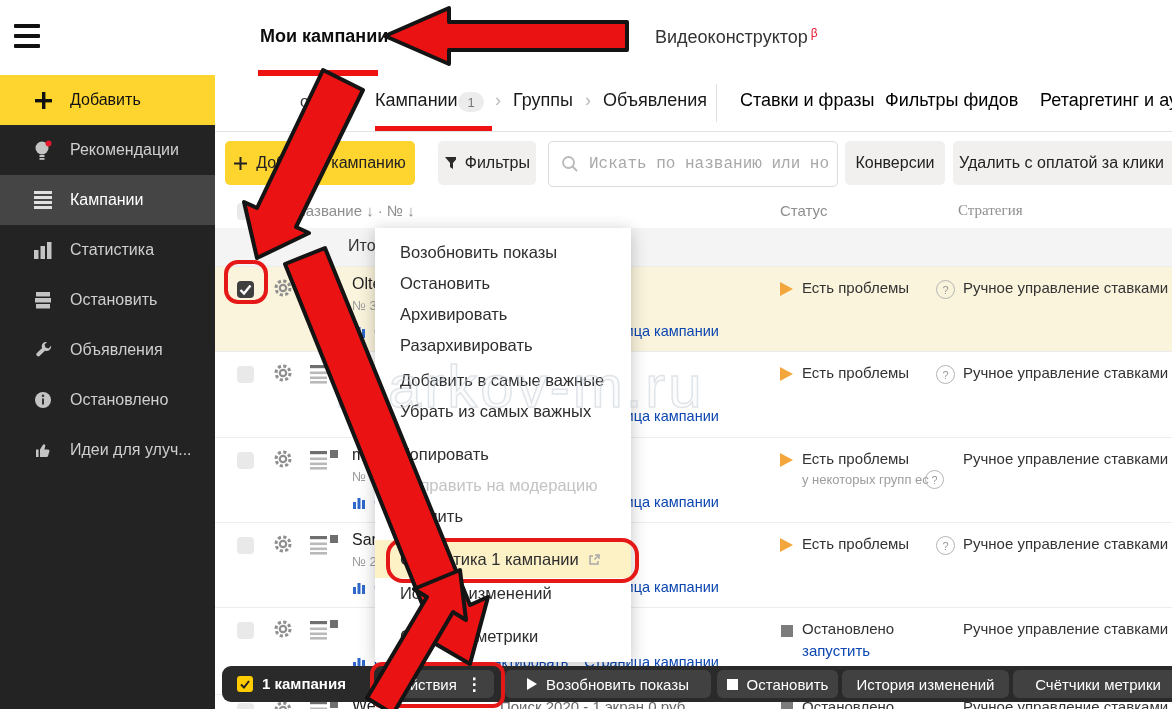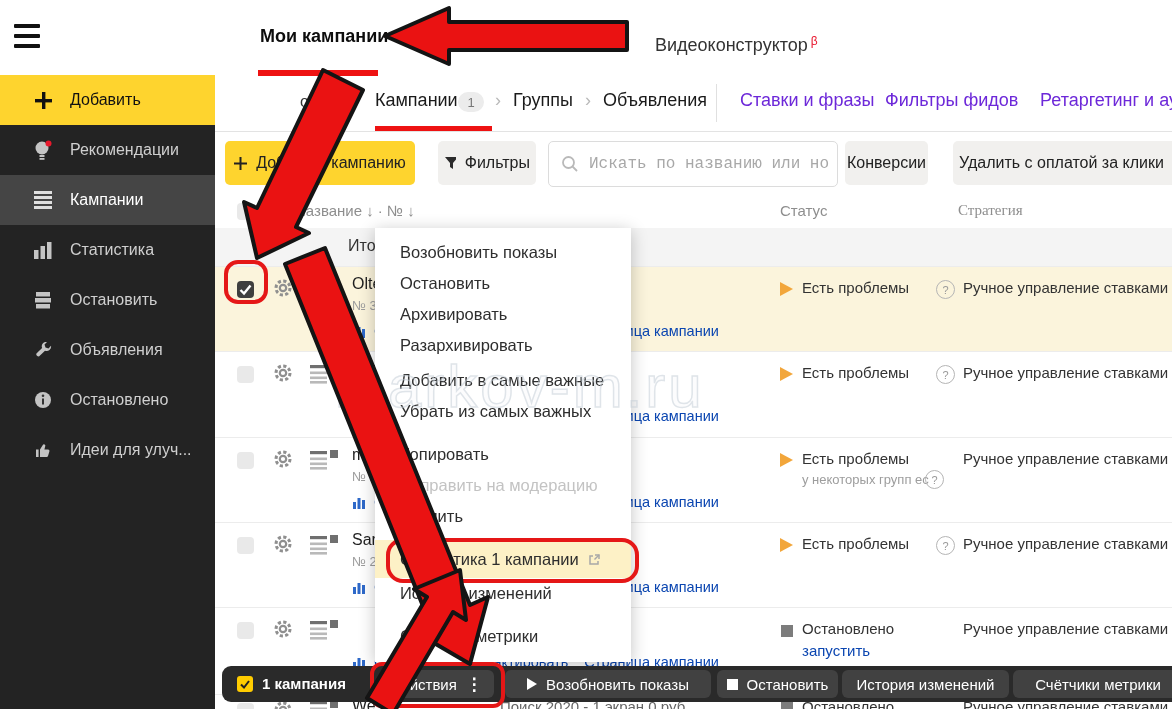--- a/index.html
+++ b/index.html
@@ -21,21 +21,21 @@
   .side-item.active{background:#454545;}
   .side-item.active .lb{color:#fff;}
   .side-item.add{background:#fed42e;}
   .side-item.add .lb{color:#111;}
 
   
   .tabsrow{position:absolute;left:215px;top:76px;width:957px;height:55px;background:#fff;border-bottom:1px solid #e3e3e3;}
   .crumb{font-size:18px;color:#1a1a1a;white-space:nowrap;}
   .crumb-sep{font-size:18px;color:#b9b9b9;}
   .badge{display:flex;align-items:center;justify-content:center;width:26px;height:20px;border-radius:10px;background:#ececec;font-size:13px;color:#777;}
-  .tab{font-size:18px;color:#6d28d9;white-space:nowrap;cursor:pointer;}
+  .tab{font-size:18px;color:#000000;white-space:nowrap;cursor:pointer;}
 
   
   .tbtn{position:absolute;top:141px;height:44px;border-radius:5px;background:#f1f0ee;display:flex;align-items:center;justify-content:center;gap:9px;font-size:16px;color:#222;cursor:pointer;border:none;white-space:nowrap;}
   .tbtn.yellow{background:#fed42e;}
   .search{position:absolute;left:548px;top:141px;width:288px;height:44px;border:1px solid #dcdcdc;border-radius:5px;background:#fff;}
   .search input{position:absolute;left:38px;top:0;width:240px;height:42px;border:none;outline:none;font-size:16px;color:#333;font-family:Liberation Mono, monospace;}
   .search input::placeholder{color:#a8a8a8;}
 
   
   .thead{position:absolute;left:215px;top:195px;width:957px;height:33px;background:#fff;border-bottom:1px solid #e8e8e8;font-size:15px;color:#8e8e8e;}
@@ -82,21 +82,21 @@
 
 <div id="app">
 
   <div class="a hamburger" style="left:14px;top:24px;">
       <span></span>
       <span></span>
       <span style="margin:0;"></span>
     </div>
   <div class="a nav-item active" style="left:260px;top:26px;">Мои кампании</div>
   <div class="a nav-item" style="left:575px;top:26px;">раниц</div>
-  <div class="a" style="left:655px;top:34px;">
+  <div class="a" style="left:655px;top:26px;">
     <span class="nav-item">Видеоконструктор</span><span class="beta">β</span>
   </div>
   <div class="a nav-underline" style="left:258px;top:70px;width:120px;height:8px;"></div>
 
   <div class="sidebar">
     <div class="side-item add">
       <span class="ic">
           <svg width="17" height="17">
             <rect x="7" y="0" width="3.4" height="17" fill="#111"></rect>
             <rect x="0" y="7" width="17" height="3.4" fill="#111"></rect>
@@ -207,21 +207,21 @@
       </svg>
     <span>Фильтры</span>
   </button>
   <div class="search">
     <svg class="a" style="left:12px;top:13px;" width="18" height="18">
         <circle cx="7.5" cy="7.5" r="5.5" fill="none" stroke="#b9b9b9" stroke-width="1.8"></circle>
         <line x1="11.5" y1="11.5" x2="16" y2="16" stroke="#b9b9b9" stroke-width="1.8"></line>
       </svg>
     <input type="text" placeholder="Искать по названию или номеру" style="">
   </div>
-  <button class="tbtn" style="left:845px;width:83px;">
+  <button class="tbtn" style="left:845px;width:100px;">
     <span>Конверсии</span>
   </button>
   <button class="tbtn" style="left:953px;width:226px;">
     <span>Удалить с оплатой за клики</span>
     <svg width="11" height="7">
         <polyline points="1,1 5.5,5.5 10,1" fill="none" stroke="#555" stroke-width="1.6"></polyline>
       </svg>
   </button>
 
   <div class="thead">

